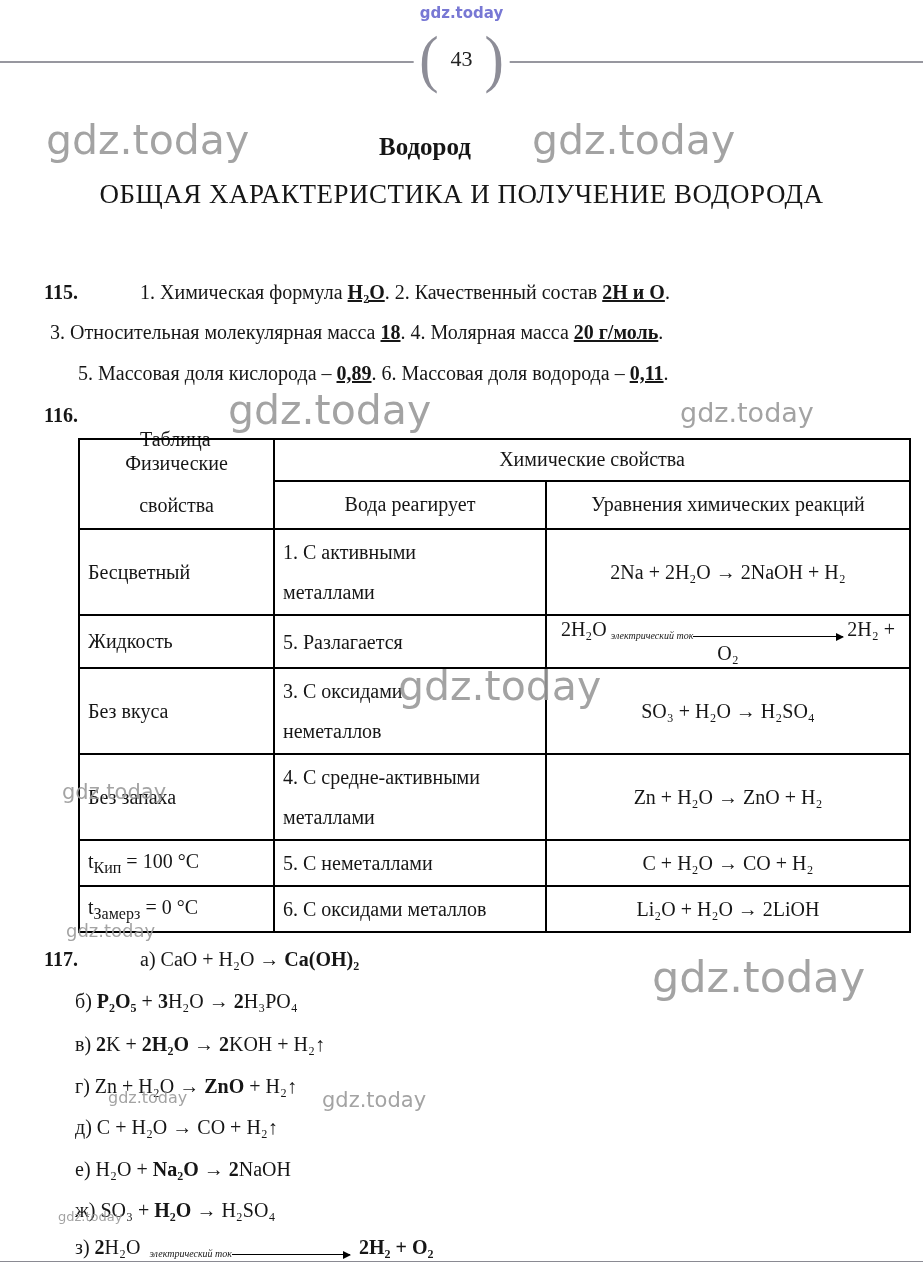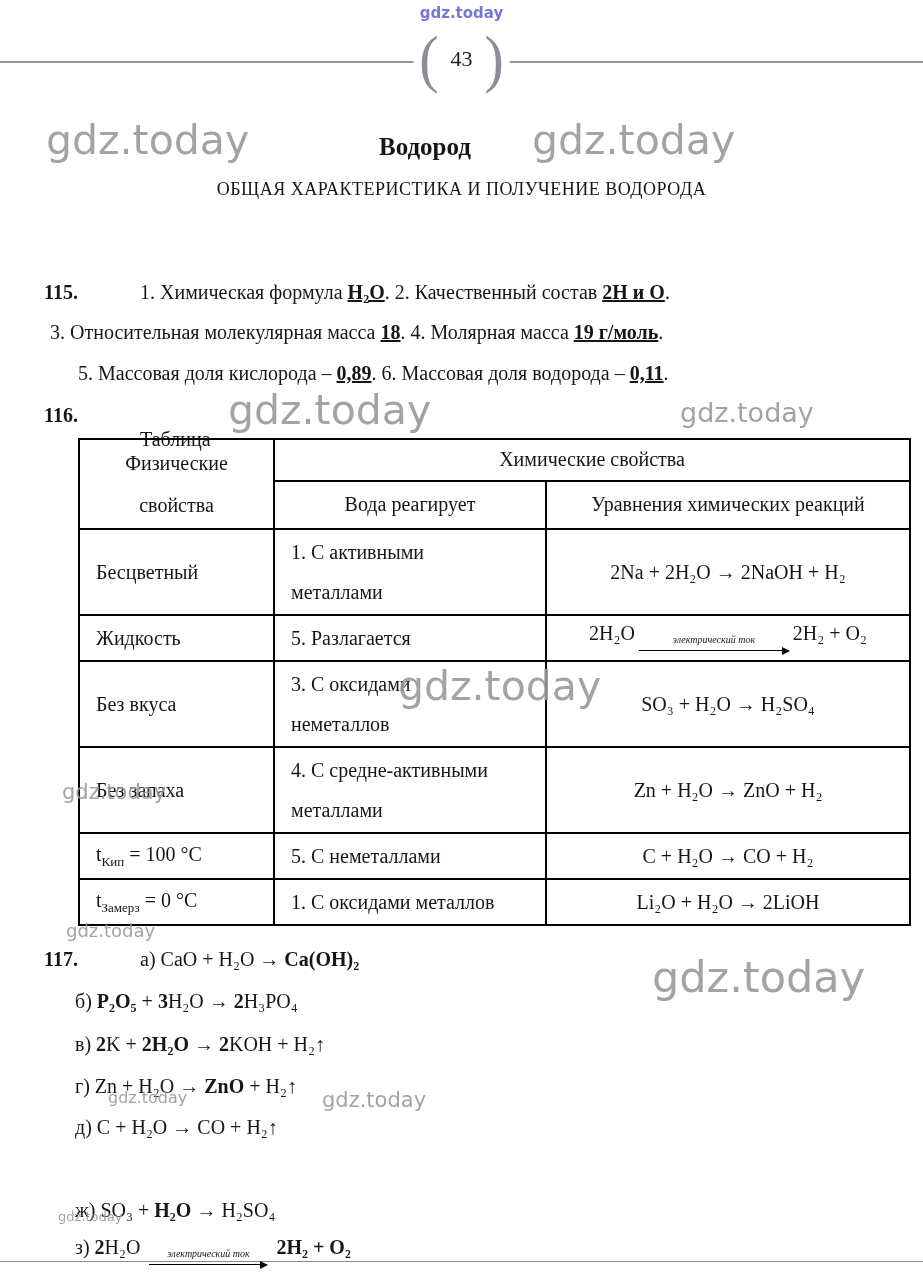--- a/index.html
+++ b/index.html
@@ -33,51 +33,51 @@
   .page-num-box {
     position:absolute; top:26px; left:50%; transform:translateX(-50%);
     background:#fff; display:flex; align-items:center; padding:0 6px; z-index:6; height:66px;
   }
   .bracket { font-size:58px; font-weight:200; color:#8d8d97; line-height:1;
              transform:scaleY(1.1); font-family:"Liberation Serif",serif; }
   .num { font-size:22px; padding:0 12px; color:#222; }
 
   .chapter-title { position:absolute; top:133px; left:379px; font-size:25px; font-weight:bold; z-index:1; }
   .main-heading  { position:absolute; top:179px; left:0; width:100%; text-align:center;
-                   font-size:18px; letter-spacing:.5px; }
+                   font-size:27px; letter-spacing:.5px; }
 
   .pnum { position:absolute; font-weight:bold; font-size:20px; z-index:1; }
   .p115-num { top:281px; left:44px; }
   .p116-num { top:404px; left:44px; }
   .p117-num { top:948px; left:44px; }
 
   .line { position:absolute; font-size:20px; white-space:nowrap; z-index:1; }
   .p115-l1 { top:281px; left:140px; }
   .p115-l2 { top:321px; left:50px;  }
   .p115-l3 { top:362px; left:78px;  }
   .p116-label { top:404px; left:140px;margin-top:24px; }
 
   .b { font-weight:bold; }
   .u { text-decoration:underline; }
-  sub { font-size:13px; }
+  sub { font-size:16px; }
 
   .props-table { position:absolute; top:438px; left:78px; border-collapse:collapse;
                  z-index:1; table-layout:fixed; background:transparent; }
-  .props-table td { border:2px solid #000; font-size:20px; vertical-align:middle; padding:2px 16px; }
+  .props-table td { border:2px solid #000; font-size:20px; vertical-align:middle; padding:2px 8px; }
   .c1 { width:195px; } .c2 { width:272px; } .c3 { width:364px; }
   .th { text-align:center; }
   .th-phys { line-height:2.1; }
   .hr1 td { height:40px; } .hr2 td { height:46px; }
   .r1 td { height:78px; } .r2 td { height:40px; } .r3 td { height:84px; }
   .r4 td { height:84px; } .r5 td { height:42px; } .r6 td { height:44px; }
   .phys   { padding-left:14px; }
   .reacts { padding-left:12px; white-space:pre-line; line-height:2.0; }
   .eq     { text-align:center; }
 
-  .labeled-arrow { display:inline-flex; flex-direction:column; align-items:center;
+  .labeled-arrow { display:inline-flex; flex-direction:row; align-items:center;
                    vertical-align:-3px; margin:0 4px; }
   .arrow-label { font-size:10px; font-style:italic; line-height:1; margin-bottom:1px;
                  font-family:"Liberation Serif",serif; white-space:nowrap; }
   .arrow-line { position:relative; height:9px; width:150px; }
   .arrow-line::before { content:""; position:absolute; left:0; top:4px; width:100%;
                         border-top:1.5px solid #000; }
   .arrow-line::after  { content:""; position:absolute; right:-1px; top:1px; width:0; height:0;
                         border-left:8px solid #000; border-top:4px solid transparent;
                         border-bottom:4px solid transparent; }
   .labeled-arrow.small .arrow-line { width:118px; }
@@ -115,21 +115,21 @@
     <span class="bracket">(</span>
     <span class="num">43</span>
     <span class="bracket">)</span>
   </div>
 
   <div class="chapter-title">Водород</div>
   <div class="main-heading">ОБЩАЯ ХАРАКТЕРИСТИКА И ПОЛУЧЕНИЕ ВОДОРОДА</div>
 
   <div class="pnum p115-num">115.</div>
   <div class="line p115-l1"><span>1. Химическая формула </span><span class="b u">Н₂О</span><span>. 2. Качественный состав </span><span class="b u">2Н и О</span><span>.</span></div>
-  <div class="line p115-l2"><span>3.  Относительная молекулярная масса </span><span class="b u">18</span><span>. 4. Молярная масса </span><span class="b u">19 г/моль</span><span>.</span></div>
+  <div class="line p115-l2"><span>3.  Относительная молекулярная масса </span><span class="b u">18</span><span>. 4. Молярная масса </span><span class="b u">20 г/моль</span><span>.</span></div>
   <div class="line p115-l3"><span>5. Массовая доля кислорода – </span><span class="b u">0,89</span><span>. 6. Массовая доля водорода – </span><span class="b u">0,11</span><span>.</span></div>
 
   <div class="pnum p116-num">116.</div>
   <div class="line p116-label">Таблица</div>
 
   <table class="props-table">
     <colgroup>
         <col class="c1">
         <col class="c2">
         <col class="c3">
@@ -171,32 +171,33 @@
 металлами</td>
       <td class="eq">Zn + H₂O → ZnO + H₂</td>
     </tr>
     <tr class="r5">
       <td class="phys"><span>t</span><sub>Кип</sub><span> = 100 °С</span></td>
       <td class="reacts">5. С неметаллами</td>
       <td class="eq">C + H₂O → CO + H₂</td>
     </tr>
     <tr class="r6">
       <td class="phys"><span>t</span><sub>Замерз</sub><span> = 0 °С</span></td>
-      <td class="reacts">1. С оксидами металлов</td>
+      <td class="reacts">6. С оксидами металлов</td>
       <td class="eq">Li₂O + H₂O → 2LiOH</td>
     </tr>
   </tbody>
     </table>
 
   <div class="pnum p117-num">117.</div>
   <div class="item it-a"><span>а) CaO + H₂O → </span><span class="b">Ca(OH)₂</span></div>
   <div class="item it-b"><span>б) </span><span class="b">P₂O₅</span><span> + </span><span class="b">3</span><span>H₂O → </span><span class="b">2</span><span>H₃PO₄</span></div>
   <div class="item it-v"><span>в) </span><span class="b">2</span><span>K + </span><span class="b">2H₂O</span><span> → </span><span class="b">2</span><span>KOH + H₂↑</span></div>
   <div class="item it-g"><span>г) Zn + H₂O → </span><span class="b">ZnO</span><span> + H₂↑</span></div>
   <div class="item it-d"><span>д) C + H₂O → CO + H₂↑</span></div>
+  <div class="item it-e"><span>е) H₂O + </span><span class="b">Na₂O</span><span> → </span><span class="b">2</span><span>NaOH</span></div>
   <div class="item it-zh"><span>ж) SO₃ + </span><span class="b">H₂O</span><span> → H₂SO₄</span></div>
   <div class="item it-z">
     <span><span>з) </span><span class="b">2</span><span>H₂O </span></span><span class="labeled-arrow small">
         <span class="arrow-label">электрический ток</span>
         <span class="arrow-line"></span>
       </span><span><span> </span><span class="b">2H₂ + O₂</span></span>
   </div>
 
   <div class="bottom-rule"></div>
 </div>

